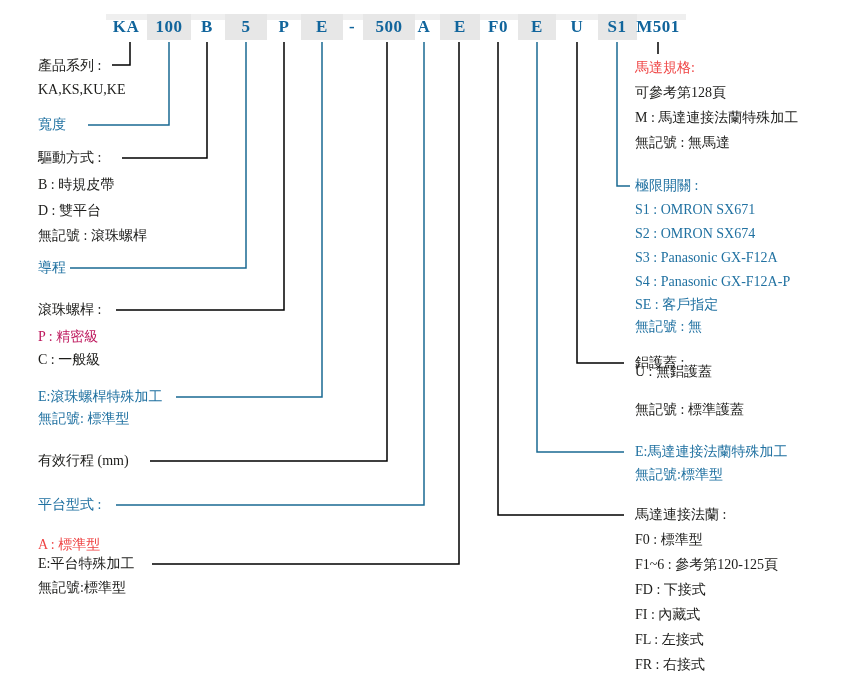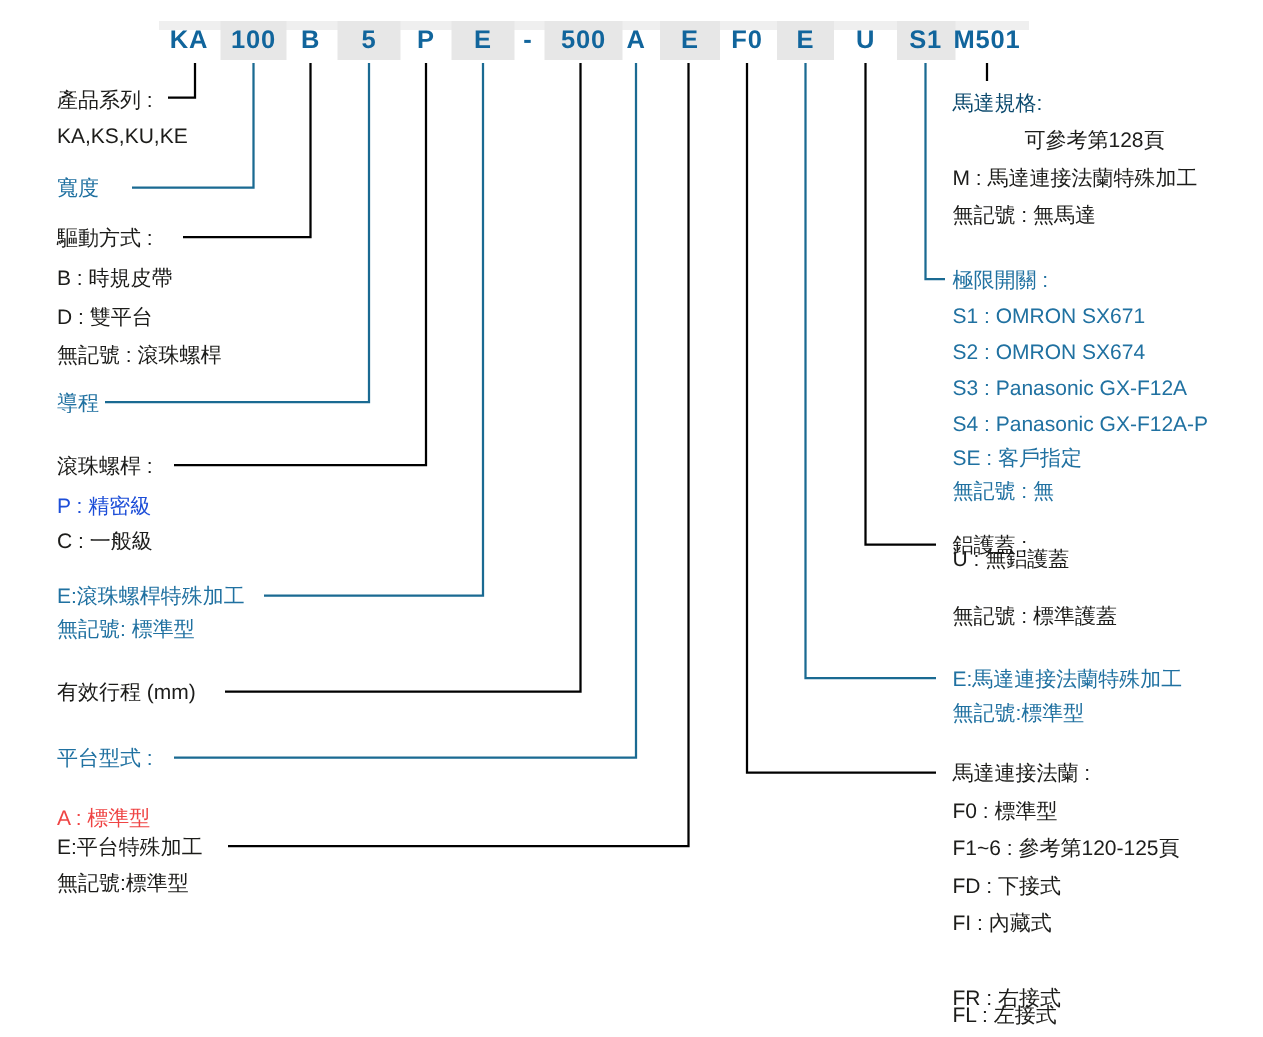--- a/index.html
+++ b/index.html
@@ -1,20 +1,20 @@
 <!DOCTYPE html>
 <html><head>
 <meta charset="utf-8">
 <style>
   html,body{margin:0;padding:0;background:#ffffff;}
   #canvas{
     position:relative;
     width:842px;height:691px;
     background:#ffffff;
-    font-family:Liberation Sans, sans-serif;
+    font-family:Liberation Serif, serif;
     overflow:hidden;
   }
   #code-strip{position:absolute;height:6px;}
   .tile{position:absolute;top:14px;height:26px;}
   .seg{
     position:absolute;top:14px;height:26px;line-height:26px;
     transform:translateX(-50%);
     font-weight:bold;font-size:17px;letter-spacing:0.5px;
     white-space:nowrap;
   }
@@ -71,46 +71,46 @@
   <div id="labels">
       <div class="lbl" style="left: 38px; top: 58px; color: rgb(28, 28, 26);">產品系列 :</div>
       <div class="lbl" style="left: 38px; top: 82px; color: rgb(28, 28, 26);">KA,KS,KU,KE</div>
       <div class="lbl" style="left: 38px; top: 117px; color: rgb(32, 113, 161);">寬度</div>
       <div class="lbl" style="left: 38px; top: 150px; color: rgb(28, 28, 26);">驅動方式 :</div>
       <div class="lbl" style="left: 38px; top: 177px; color: rgb(28, 28, 26);">B : 時規皮帶</div>
       <div class="lbl" style="left: 38px; top: 203px; color: rgb(28, 28, 26);">D : 雙平台</div>
       <div class="lbl" style="left: 38px; top: 228px; color: rgb(28, 28, 26);">無記號 : 滾珠螺桿</div>
       <div class="lbl" style="left: 38px; top: 260px; color: rgb(32, 113, 161);">導程</div>
       <div class="lbl" style="left: 38px; top: 302px; color: rgb(28, 28, 26);">滾珠螺桿 :</div>
-      <div class="lbl" style="left: 38px; top: 329px; color: #1d4ed8;">P : 精密級</div>
+      <div class="lbl" style="left: 38px; top: 329px; color: #be185d;">P : 精密級</div>
       <div class="lbl" style="left: 38px; top: 352px; color: rgb(28, 28, 26);">C : 一般級</div>
       <div class="lbl" style="left: 38px; top: 389px; color: rgb(32, 113, 161);">E:滾珠螺桿特殊加工</div>
       <div class="lbl" style="left: 38px; top: 411px; color: rgb(32, 113, 161);">無記號: 標準型</div>
       <div class="lbl" style="left: 38px; top: 453px; color: rgb(28, 28, 26);">有效行程 (mm)</div>
       <div class="lbl" style="left: 38px; top: 497px; color: rgb(32, 113, 161);">平台型式 :</div>
       <div class="lbl" style="left: 38px; top: 537px; color: #ef4444;">A : 標準型</div>
       <div class="lbl" style="left: 38px; top: 556px; color: rgb(28, 28, 26);">E:平台特殊加工</div>
       <div class="lbl" style="left: 38px; top: 580px; color: rgb(28, 28, 26);">無記號:標準型</div>
-      <div class="lbl" style="left: 635px; top: 60px; color: #0c4a6e;">馬達規格:</div>
-      <div class="lbl" style="left: 635px; top: 85px; color: rgb(28, 28, 26); margin-left: 48px;">可參考第128頁</div>
+      <div class="lbl" style="left: 635px; top: 60px; color: #ef4444;">馬達規格:</div>
+      <div class="lbl" style="left: 635px; top: 85px; color: rgb(28, 28, 26);">可參考第128頁</div>
       <div class="lbl" style="left: 635px; top: 110px; color: rgb(28, 28, 26);">M : 馬達連接法蘭特殊加工</div>
       <div class="lbl" style="left: 635px; top: 135px; color: rgb(28, 28, 26);">無記號 : 無馬達</div>
       <div class="lbl" style="left: 635px; top: 178px; color: rgb(32, 113, 161);">極限開關 :</div>
       <div class="lbl" style="left: 635px; top: 202px; color: rgb(32, 113, 161);">S1 :  OMRON SX671</div>
       <div class="lbl" style="left: 635px; top: 226px; color: rgb(32, 113, 161);">S2 :  OMRON SX674</div>
       <div class="lbl" style="left: 635px; top: 250px; color: rgb(32, 113, 161);">S3 :  Panasonic GX-F12A</div>
       <div class="lbl" style="left: 635px; top: 274px; color: rgb(32, 113, 161);">S4 :  Panasonic GX-F12A-P</div>
       <div class="lbl" style="left: 635px; top: 297px; color: rgb(32, 113, 161);">SE :  客戶指定</div>
       <div class="lbl" style="left: 635px; top: 319px; color: rgb(32, 113, 161);">無記號 : 無</div>
       <div class="lbl" style="left: 635px; top: 355px; color: rgb(28, 28, 26);">鋁護蓋 :</div>
       <div class="lbl" style="left: 635px; top: 364px; color: rgb(28, 28, 26);">U : 無鋁護蓋</div>
       <div class="lbl" style="left: 635px; top: 402px; color: rgb(28, 28, 26);">無記號 : 標準護蓋</div>
       <div class="lbl" style="left: 635px; top: 444px; color: rgb(32, 113, 161);">E:馬達連接法蘭特殊加工</div>
       <div class="lbl" style="left: 635px; top: 467px; color: rgb(32, 113, 161);">無記號:標準型</div>
       <div class="lbl" style="left: 635px; top: 507px; color: rgb(28, 28, 26);">馬達連接法蘭 :</div>
       <div class="lbl" style="left: 635px; top: 532px; color: rgb(28, 28, 26);">F0 : 標準型</div>
       <div class="lbl" style="left: 635px; top: 557px; color: rgb(28, 28, 26);">F1~6 : 參考第120-125頁</div>
       <div class="lbl" style="left: 635px; top: 582px; color: rgb(28, 28, 26);">FD : 下接式</div>
       <div class="lbl" style="left: 635px; top: 607px; color: rgb(28, 28, 26);">FI : 內藏式</div>
-      <div class="lbl" style="left: 635px; top: 632px; color: rgb(28, 28, 26); margin-top: 36px;">FL : 左接式</div>
+      <div class="lbl" style="left: 635px; top: 632px; color: rgb(28, 28, 26);">FL : 左接式</div>
       <div class="lbl" style="left: 635px; top: 657px; color: rgb(28, 28, 26);">FR : 右接式</div>
     </div>
 </div>
 
 </body></html>

